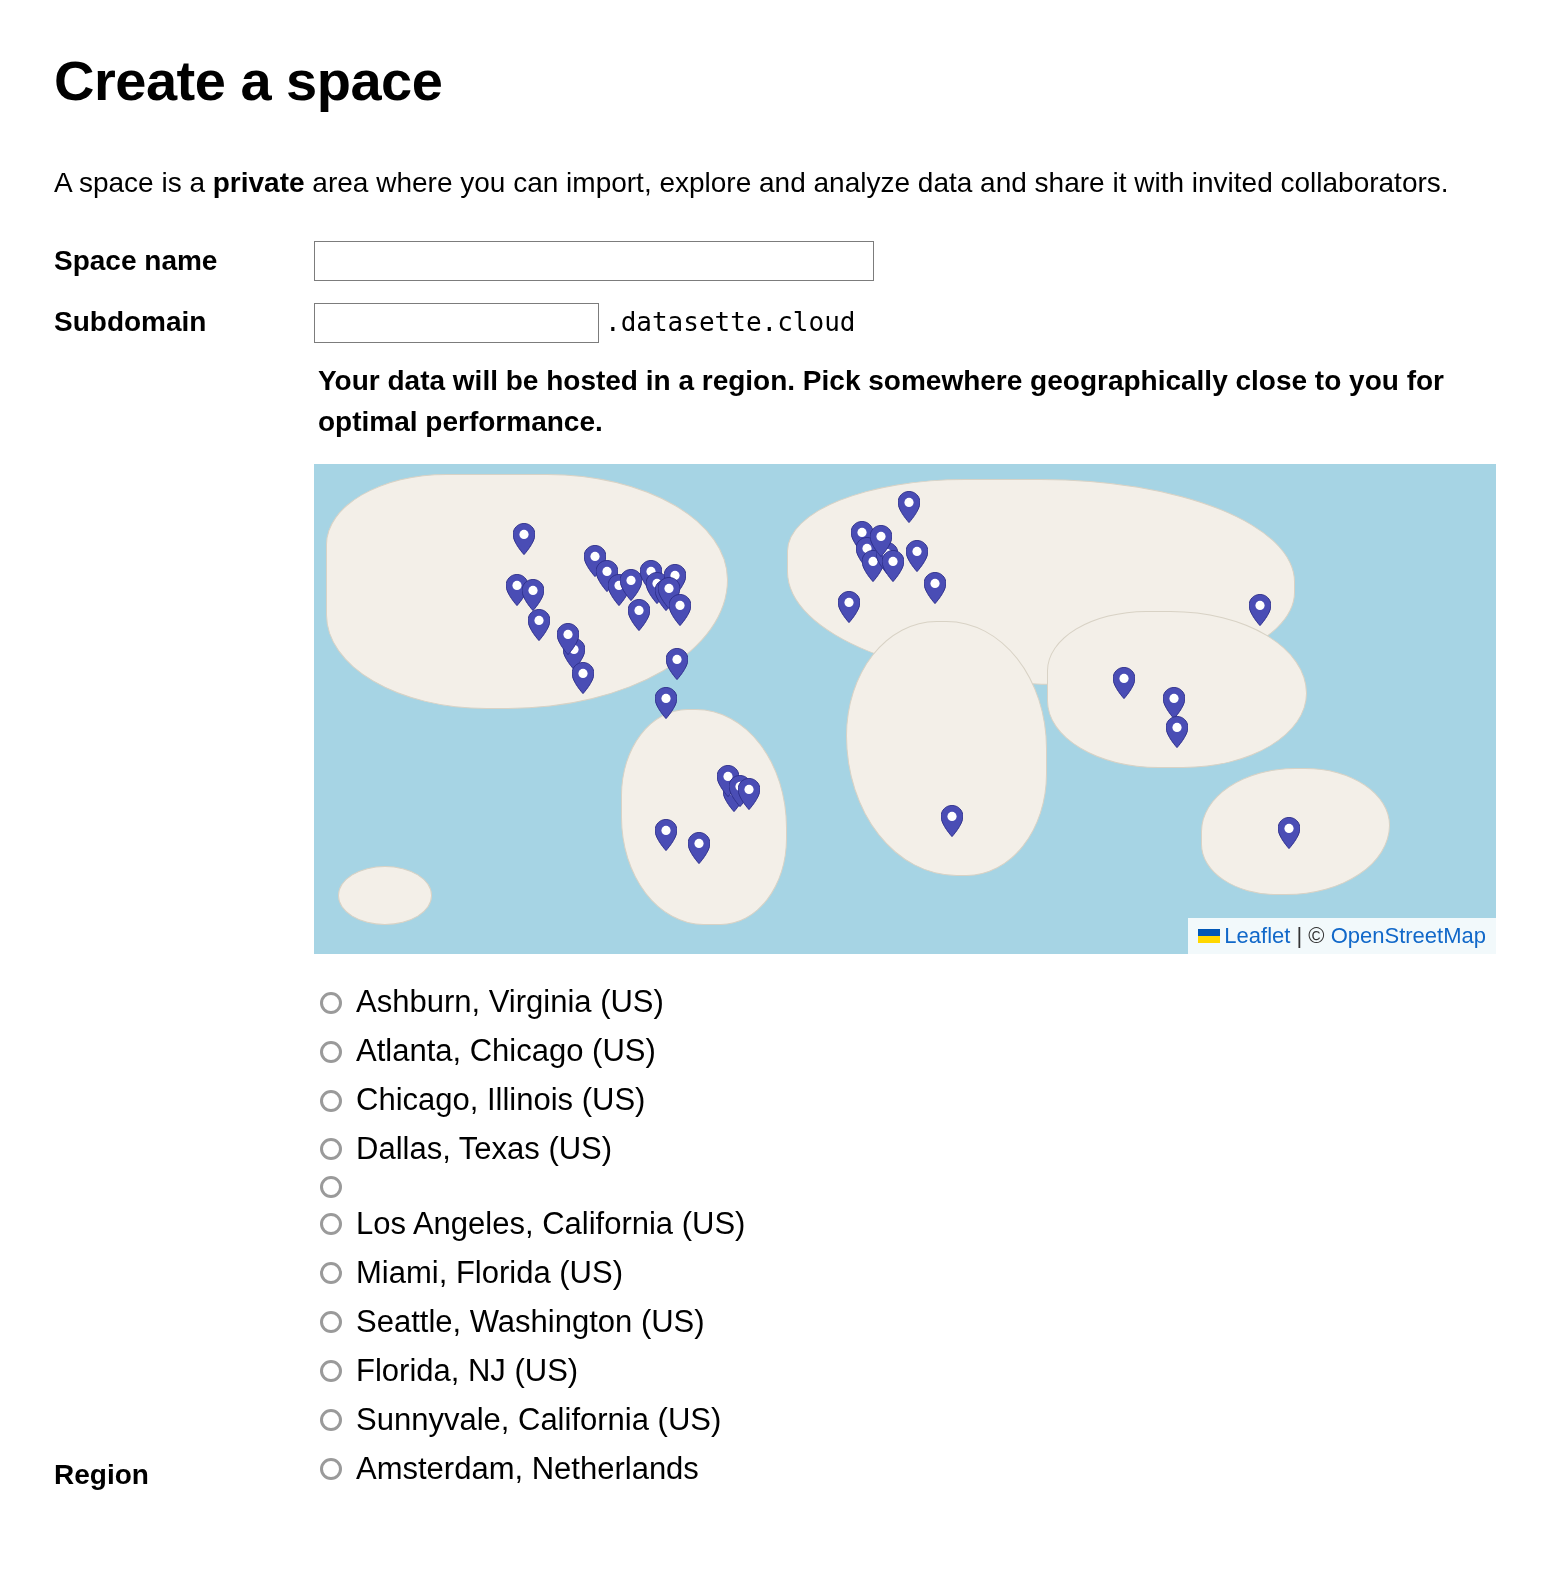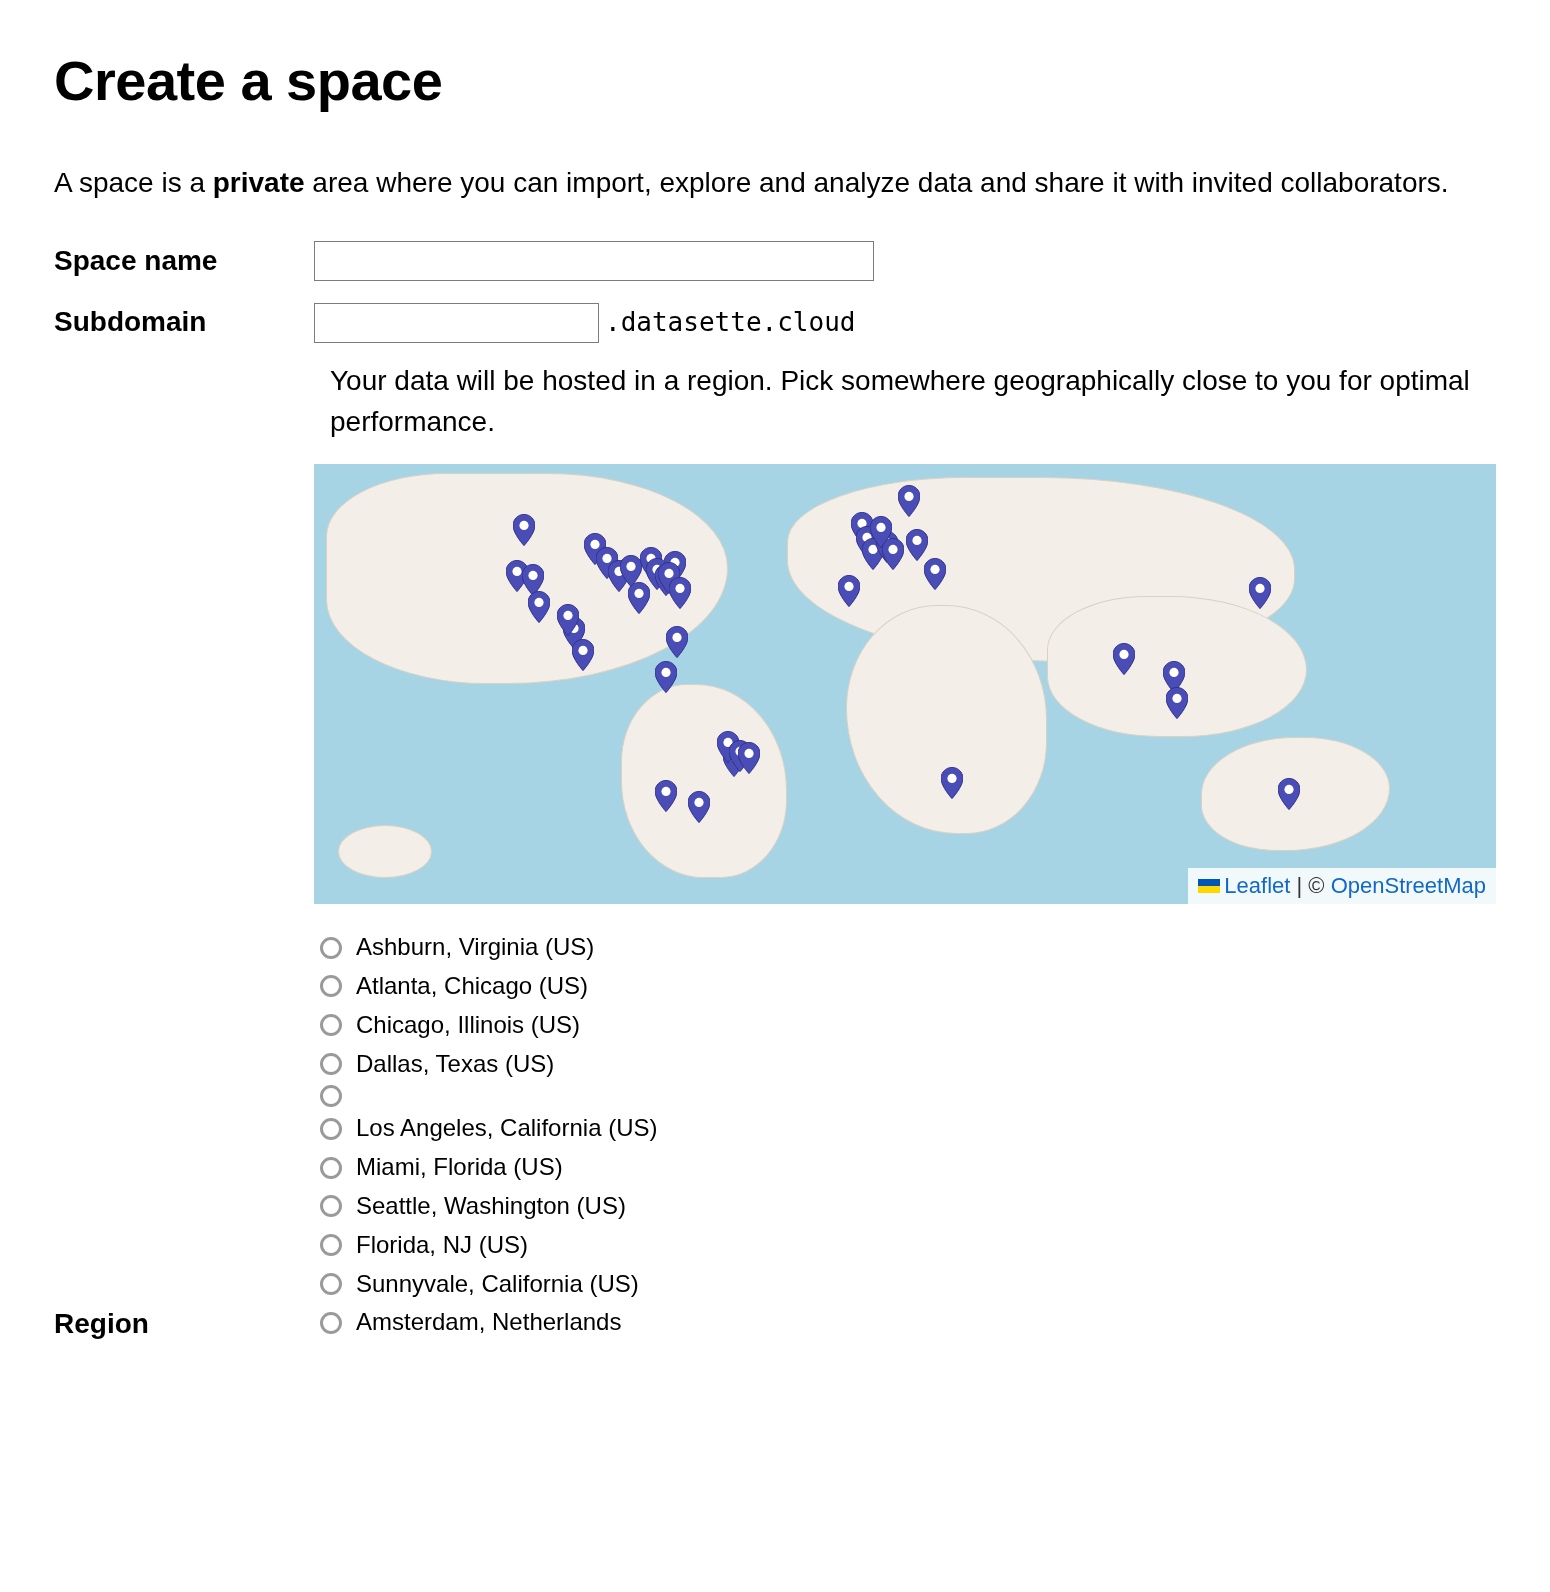--- a/index.html
+++ b/index.html
@@ -43,26 +43,26 @@
     height: 40px;
   }
   #space-name-input { width: 560px; }
   #subdomain-input { width: 285px; }
   .subdomain-suffix {
     font-family: ui-monospace, Menlo, Consolas, monospace;
     font-size: 26px;
     margin-left: 6px;
     color: #000;
   }
-  .region-help { margin: 0 0 22px 16px; }
+  .region-help { margin: 0 0 22px 4px; font-weight: bold; }
   
   .map {
     position: relative;
     width: 100%;
-    height: 440px;
+    height: 490px;
     background: #a6d4e4;
     overflow: hidden;
     margin-bottom: 26px;
   }
   .landmass {
     position: absolute;
     background: #f3efe8;
     border: 1px solid #d8d2c5;
   }
   .pin {
@@ -101,21 +101,21 @@
     cursor: pointer;
   }
   .radio {
     width: 22px;
     height: 22px;
     border: 3px solid #9a9a9a;
     border-radius: 50%;
     flex-shrink: 0;
     background: #fff;
   }
-  .region-label { font-size: 24px; }
+  .region-label { font-size: 31px; }
 </style>
 </head>
 <body>
 
 <h1>Create a space</h1>
 
 <p class="description">
   <span>A space is a </span><strong>private</strong><span> area where you can import, explore and analyze data and share it with invited collaborators.</span>
 </p>
 

